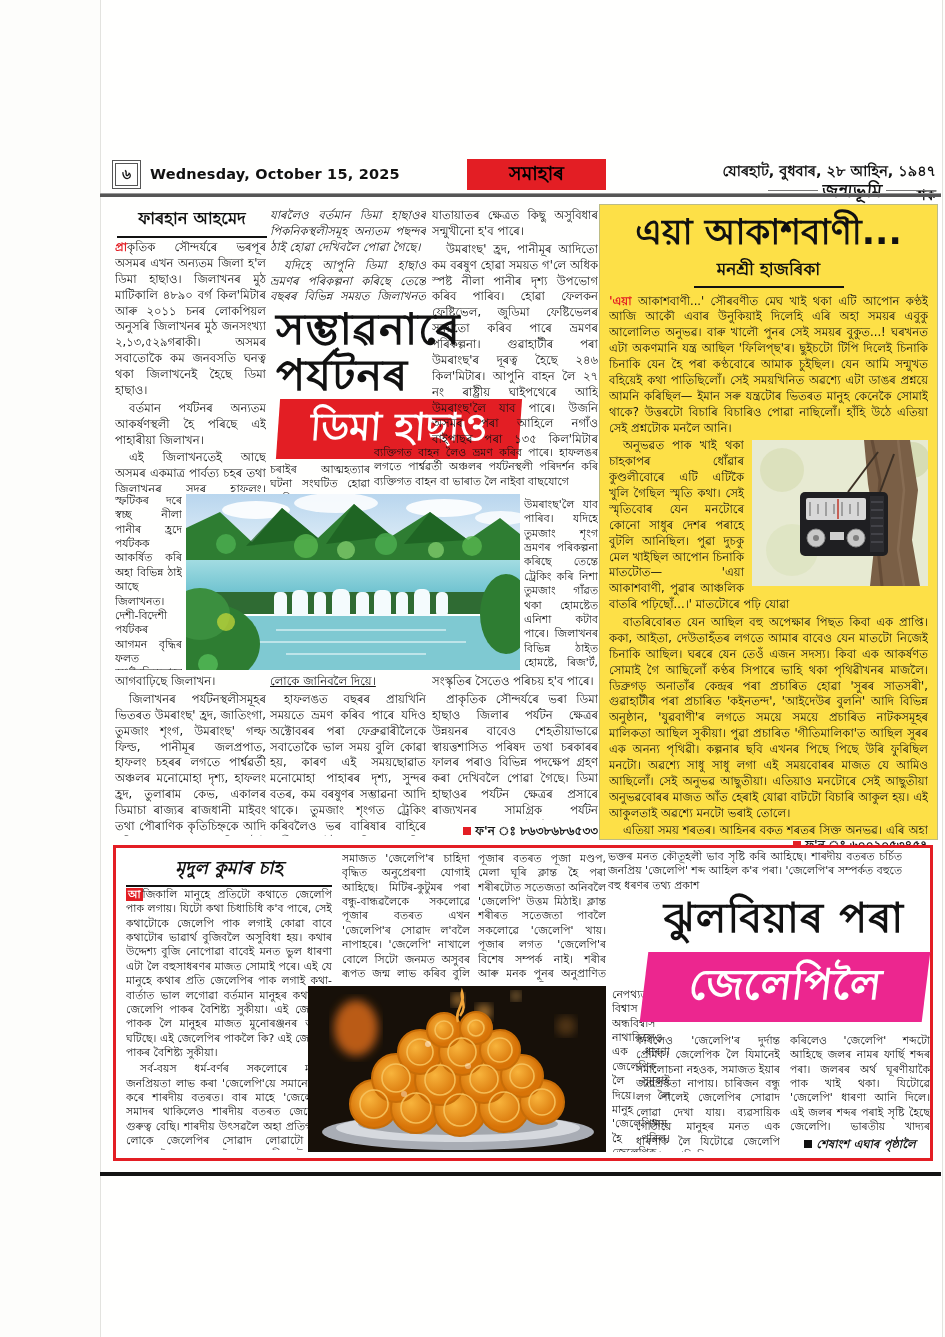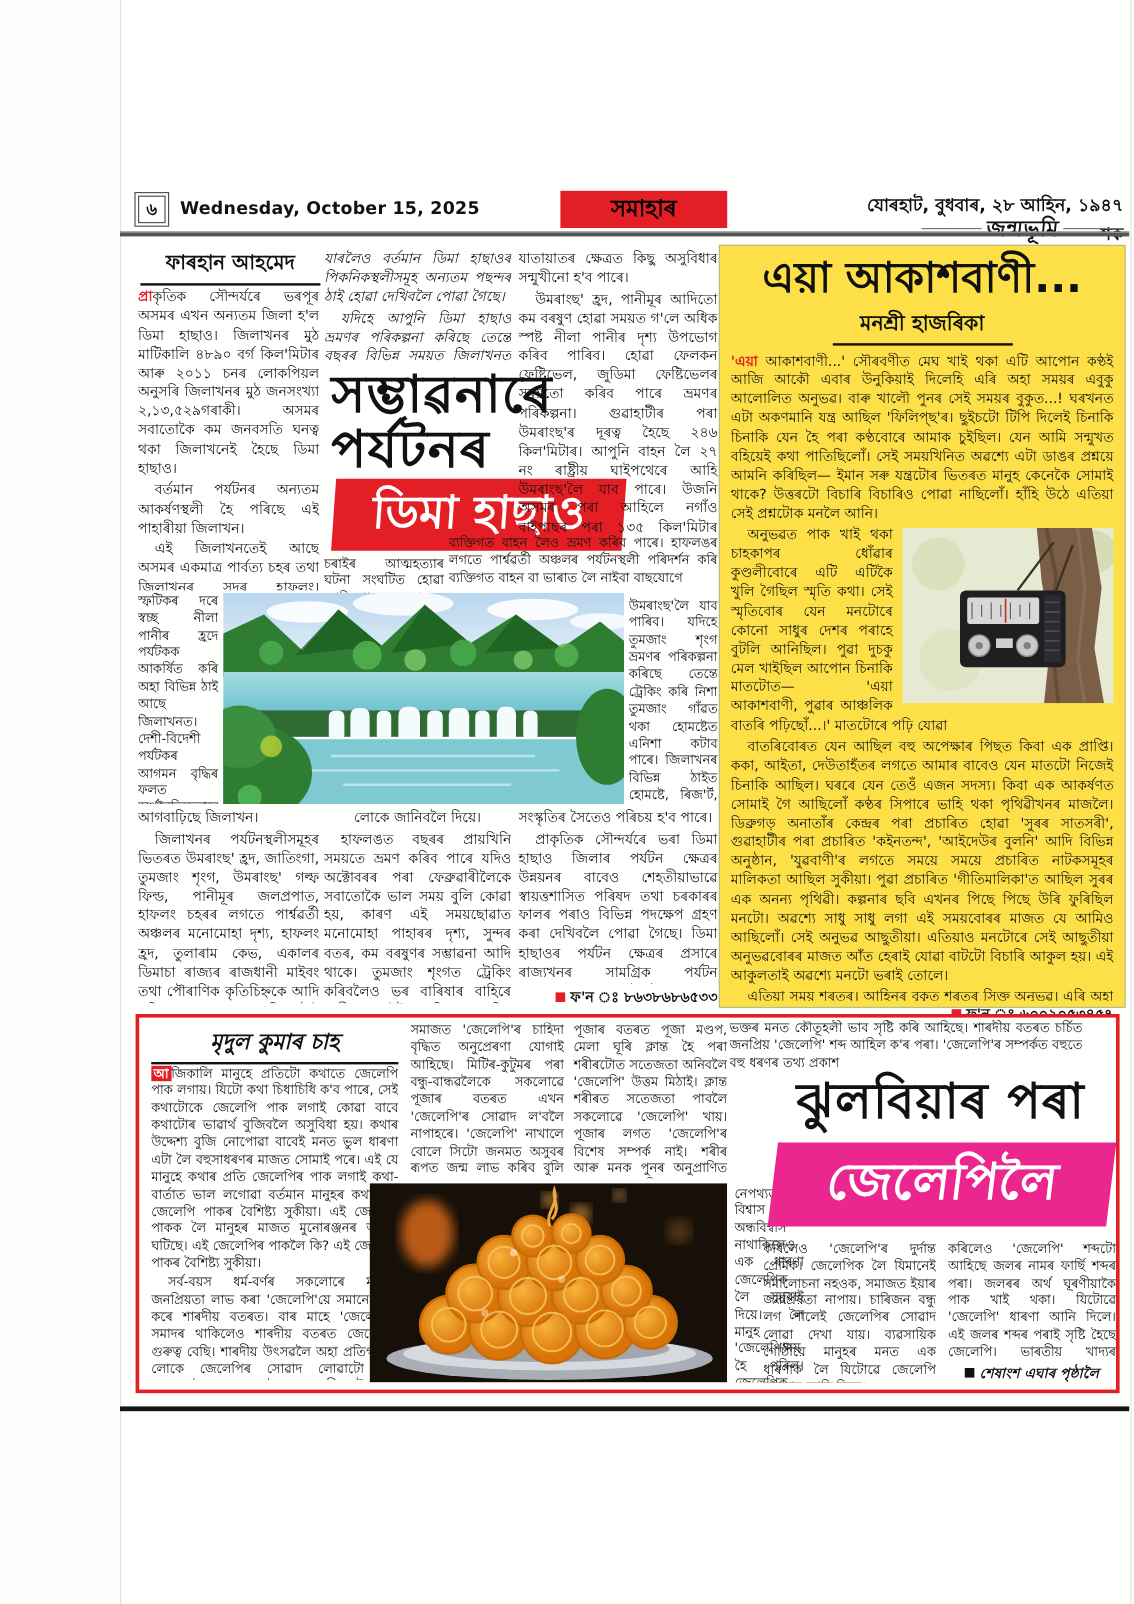--- a/index.html
+++ b/index.html
@@ -169,21 +169,21 @@
       <circle cx="22" cy="170" r="10" fill="#4caf50"></circle>
     <ellipse cx="320" cy="120" rx="26" ry="40" fill="#2e7d32"></ellipse>
   </svg>
 </div>
 
 <div class="abs bt small" style="left:524px;top:498px;width:74px;height:170px;">
   <p class="noind">উমৰাংছ'লৈ যাব পাৰিব। যদিহে তুমজাং শৃংগ ভ্ৰমণৰ পৰিকল্পনা কৰিছে তেন্তে ট্ৰেকিং কৰি নিশা তুমজাং গাঁৱত থকা হোমষ্টেত এনিশা কটাব পাৰে। জিলাখনৰ বিভিন্ন ঠাইত হোমষ্টে, ৰিজ'ৰ্ট, হোটেল আদি পাব। আপুনি স্থানীয় খাদ্যৰ সোৱাদ ল'ব পৰাৰ লগতে স্থানীয়</p>
 </div>
 
 <div class="abs bt" style="left:270px;top:674px;width:156px;height:162px;">
-  <p class="noind" style="text-align:center;">লোকে জানিবলৈ দিয়ে।</p>
+  <p class="noind" style="text-align:left;text-decoration:underline;">লোকে জানিবলৈ দিয়ে।</p>
   <p>হাফলঙত বছৰৰ প্ৰায়খিনি সময়তে ভ্ৰমণ কৰিব পাৰে যদিও অক্টোবৰৰ পৰা ফেব্ৰুৱাৰীলৈকে সবাতোকৈ ভাল সময় বুলি কোৱা হয়, কাৰণ এই সময়ছোৱাত মনোমোহা পাহাৰৰ দৃশ্য, সুন্দৰ বতৰ, কম বৰষুণৰ সম্ভাৱনা আদি থাকে। তুমজাং শৃংগত ট্ৰেকিং কৰিবলৈও ভৰ বাৰিষাৰ বাহিৰে বাকী মাহকেইটাত পৰিকল্পনা কৰিব পাৰে। কিয়নো অতিমাত্ৰা বৰষুণ হ'লে বিভিন্ন ঠাইত ভূমিস্খলনৰ সম্ভাৱনাই দেখা দিয়াৰ লগতে পাহাৰীয়া ট্ৰেকিং আদি বা</p>
 </div>
 <div class="abs bt" style="left:432px;top:674px;width:166px;height:146px;">
   <p class="noind">সংস্কৃতিৰ সৈতেও পৰিচয় হ'ব পাৰে।</p>
   <p>প্ৰাকৃতিক সৌন্দৰ্যৰে ভৰা ডিমা হাছাও জিলাৰ পৰ্যটন ক্ষেত্ৰৰ উন্নয়নৰ বাবেও শেহতীয়াভাৱে স্বায়ত্তশাসিত পৰিষদ তথা চৰকাৰৰ ফালৰ পৰাও বিভিন্ন পদক্ষেপ গ্ৰহণ কৰা দেখিবলৈ পোৱা গৈছে। ডিমা হাছাওৰ পৰ্যটন ক্ষেত্ৰৰ প্ৰসাৰে ৰাজ্যখনৰ সামগ্ৰিক পৰ্যটন ক্ষেত্ৰখনক আগবঢ়াই লৈ যোৱাৰ ক্ষেত্ৰত গুৰুত্বপূৰ্ণ ভূমিকা পালন কৰি আহিছে।</p>
 </div>
 <div class="abs phone" style="left:432px;top:822px;width:166px;">
   <span class="redsq"></span><span>ফ'ন ঃ ৮৬৩৮৬৮৬৫৩৩</span>
 </div>
 

